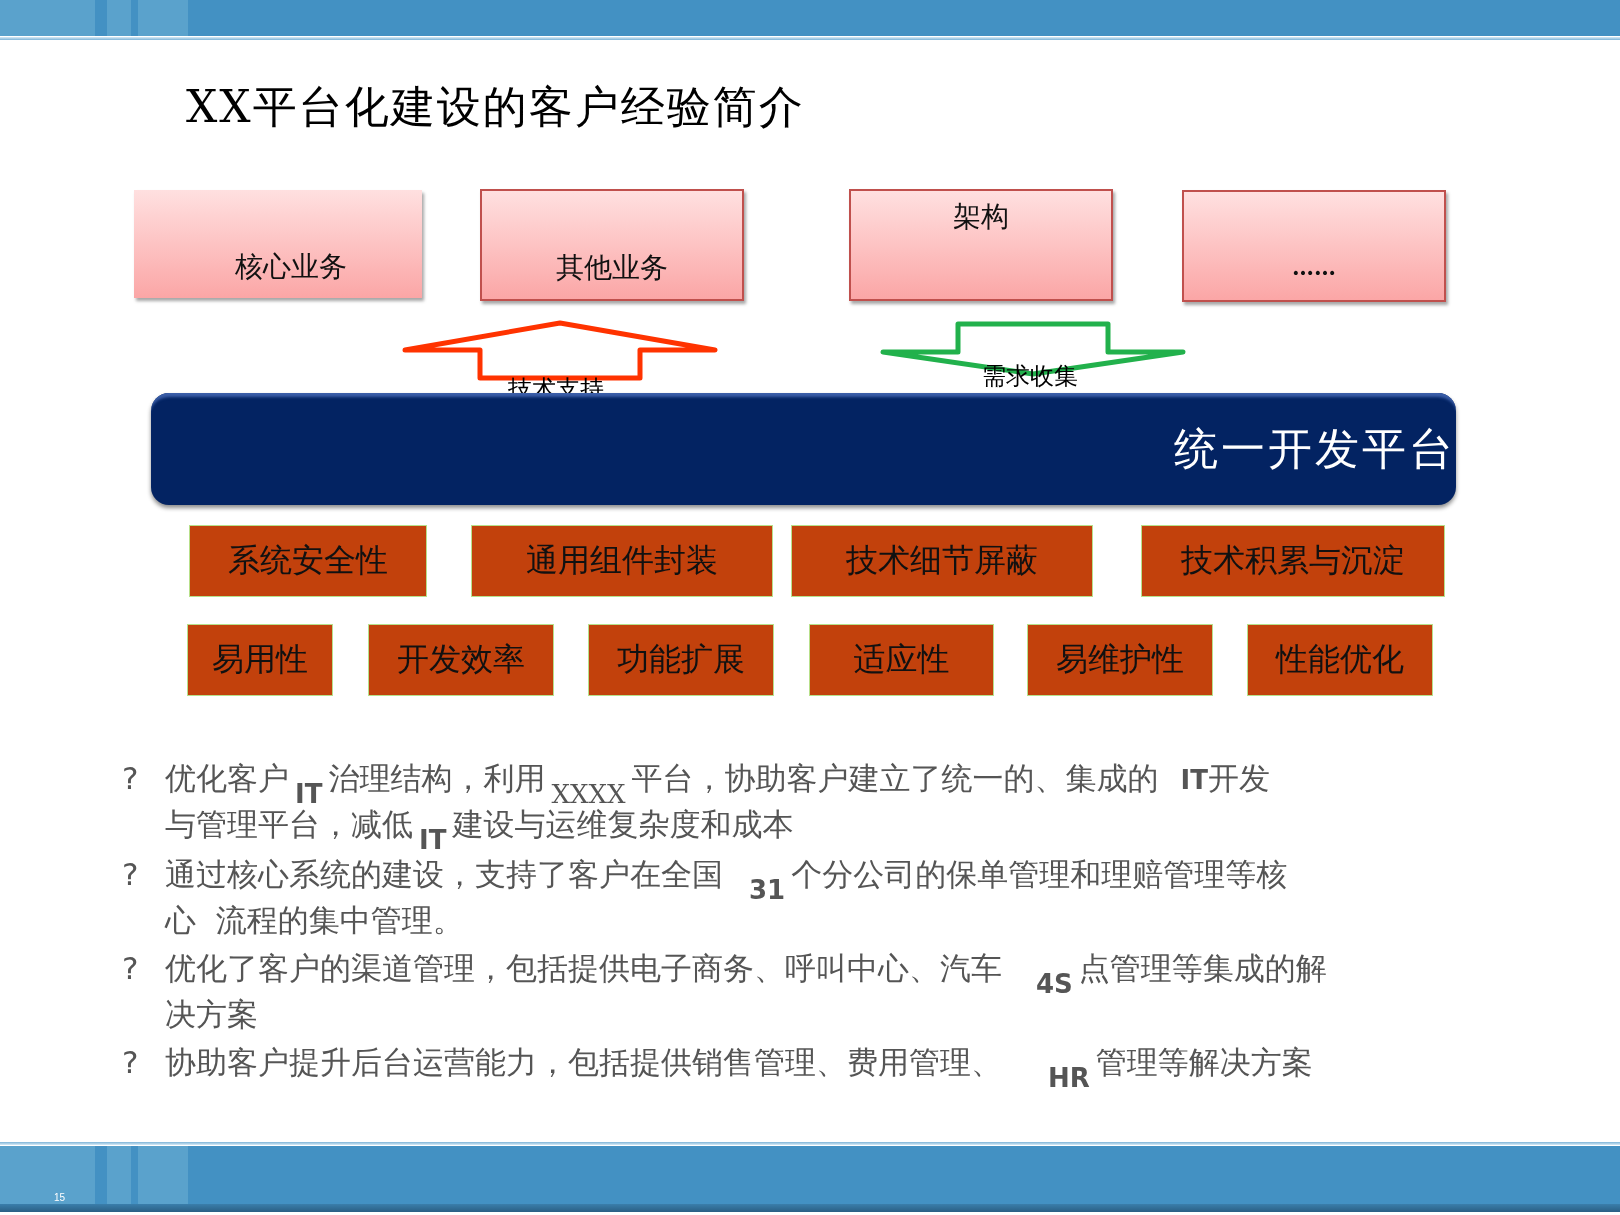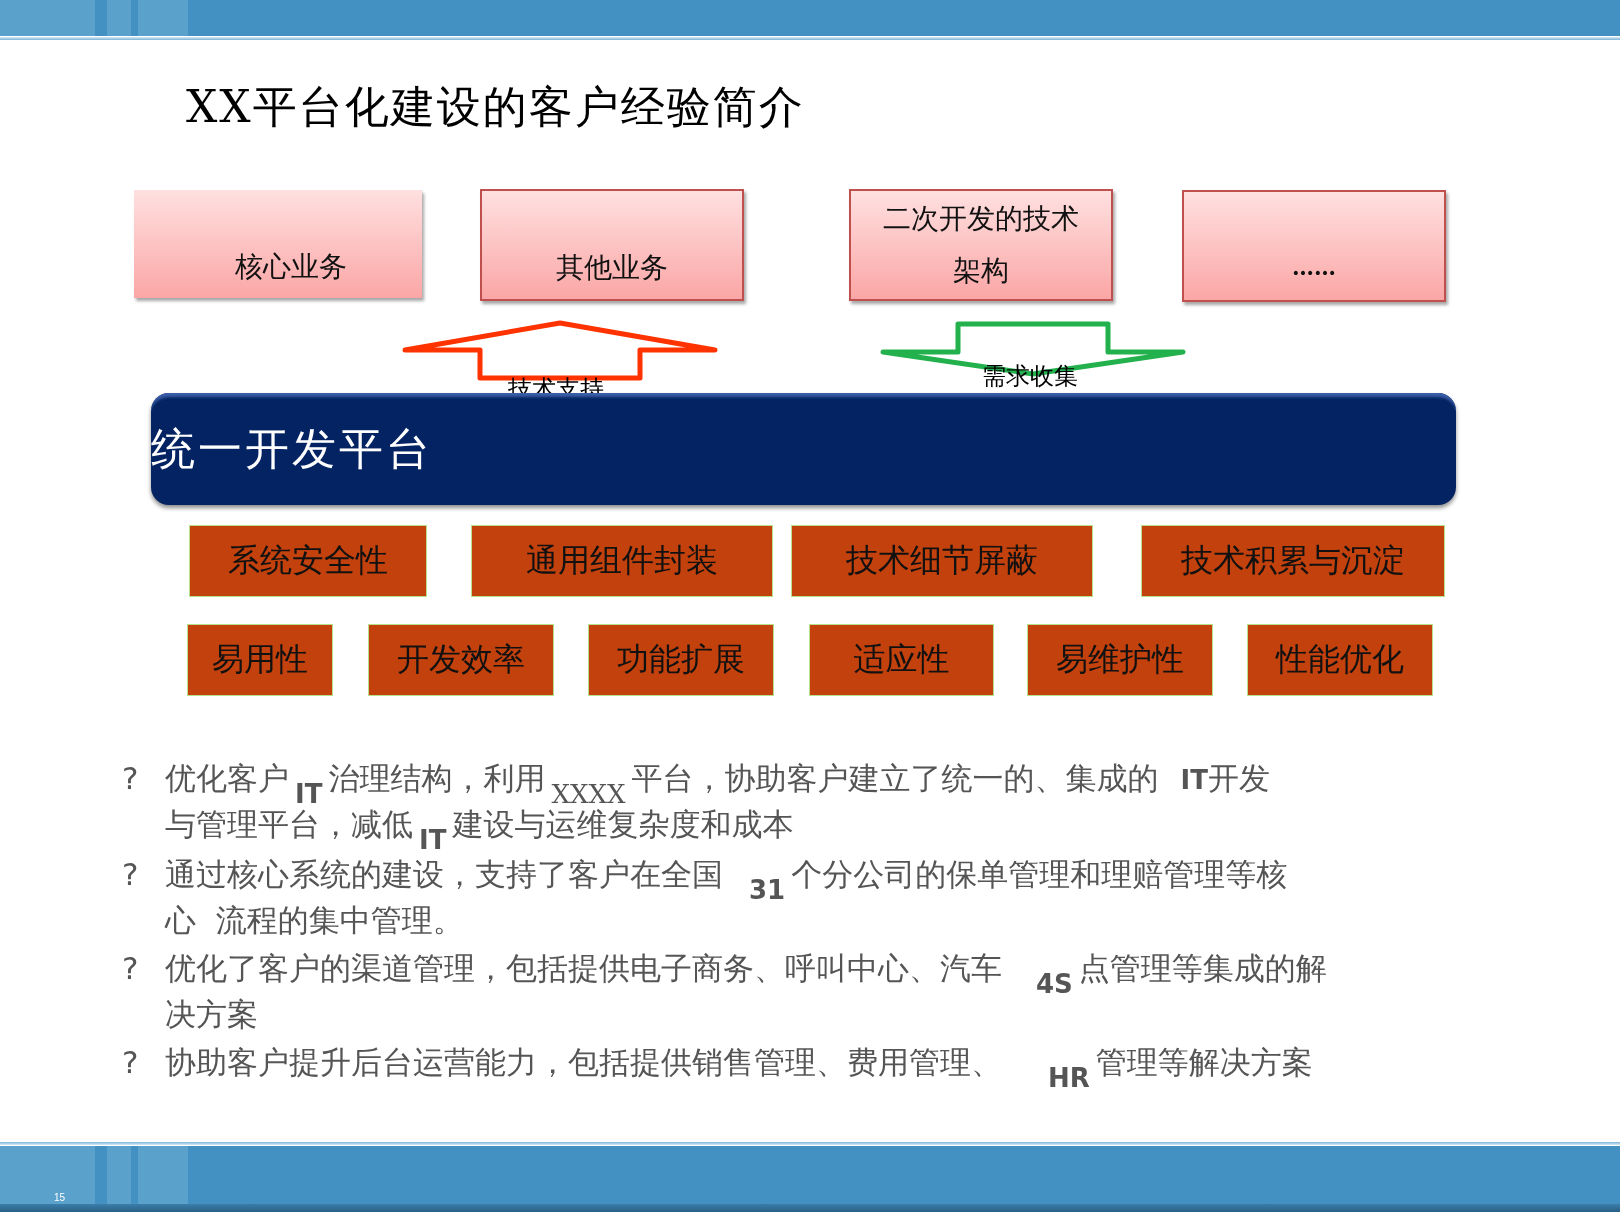--- a/index.html
+++ b/index.html
@@ -33,21 +33,21 @@
   .pink.two-line { flex-direction:column; justify-content:flex-start; align-items:center; line-height:52px; }
   .pink.two-line span { padding:0; }
 
   .arrow-svg { position:absolute; }
   .arrow-label { position:absolute; font-size:24px; color:#000;
                  font-family:"DejaVu Serif","Liberation Serif",serif; white-space:nowrap; }
 
   .platform { position:absolute; left:151px; top:393px; width:1305px; height:112px;
               border-radius:18px; background:#032362;
               box-shadow:0 3px 4px rgba(0,0,0,0.45), inset 0 6px 3px -2px #3b5ea8;
-              display:flex; align-items:center; justify-content:flex-start;
+              display:flex; align-items:center; justify-content:flex-end;
               font-size:44px; color:#ffffff; letter-spacing:3px;
               font-family:"DejaVu Sans","Liberation Sans",sans-serif; }
 
   .green { position:absolute; background:#c2410c; display:flex; align-items:center;
            justify-content:center; font-size:32px; color:#111;
            border:1px solid #b7e08a; font-family:"DejaVu Sans","Liberation Sans",sans-serif; }
 
   .bullets { position:absolute; left:122px; top:756px; width:1330px; color:#555;
              font-size:31px; font-family:"DejaVu Sans","Liberation Sans",sans-serif; }
   .bullet { position:relative; padding-left:43px; line-height:44px; margin-bottom:4px; }
@@ -66,21 +66,20 @@
 
 <div class="title">XX平台化建设的客户经验简介</div>
 
 <div class="pink" style="left:134px; top:190px; width:262px;padding-left:26px;">
   <span>核心业务</span>
 </div>
 <div class="pink bordered" style="left:480px; top:189px; width:260px;">
   <span>其他业务</span>
 </div>
 <div class="pink bordered two-line" style="left:849px; top:189px; width:260px;">
-  <span style="margin-top:2px;">二次开发的技术</span>
   <span>架构</span>
 </div>
 <div class="pink bordered" style="left:1182px; top:190px; width:260px;">
   <span style="padding-bottom:20px; font-weight:bold; font-size:22px;">……</span>
 </div>
 
 <svg class="arrow-svg" style="left:400px; top:318px;" width="320" height="70" viewBox="0 0 320 70">
   <path d="M5 32 L160 5 L315 32 L240 32 L240 60 L80 60 L80 32 Z" fill="none" stroke="#ff3300" stroke-width="5" stroke-linejoin="round"></path>
 </svg>
 <div class="arrow-label" style="left:508px; top:373px;">技术支持</div>

